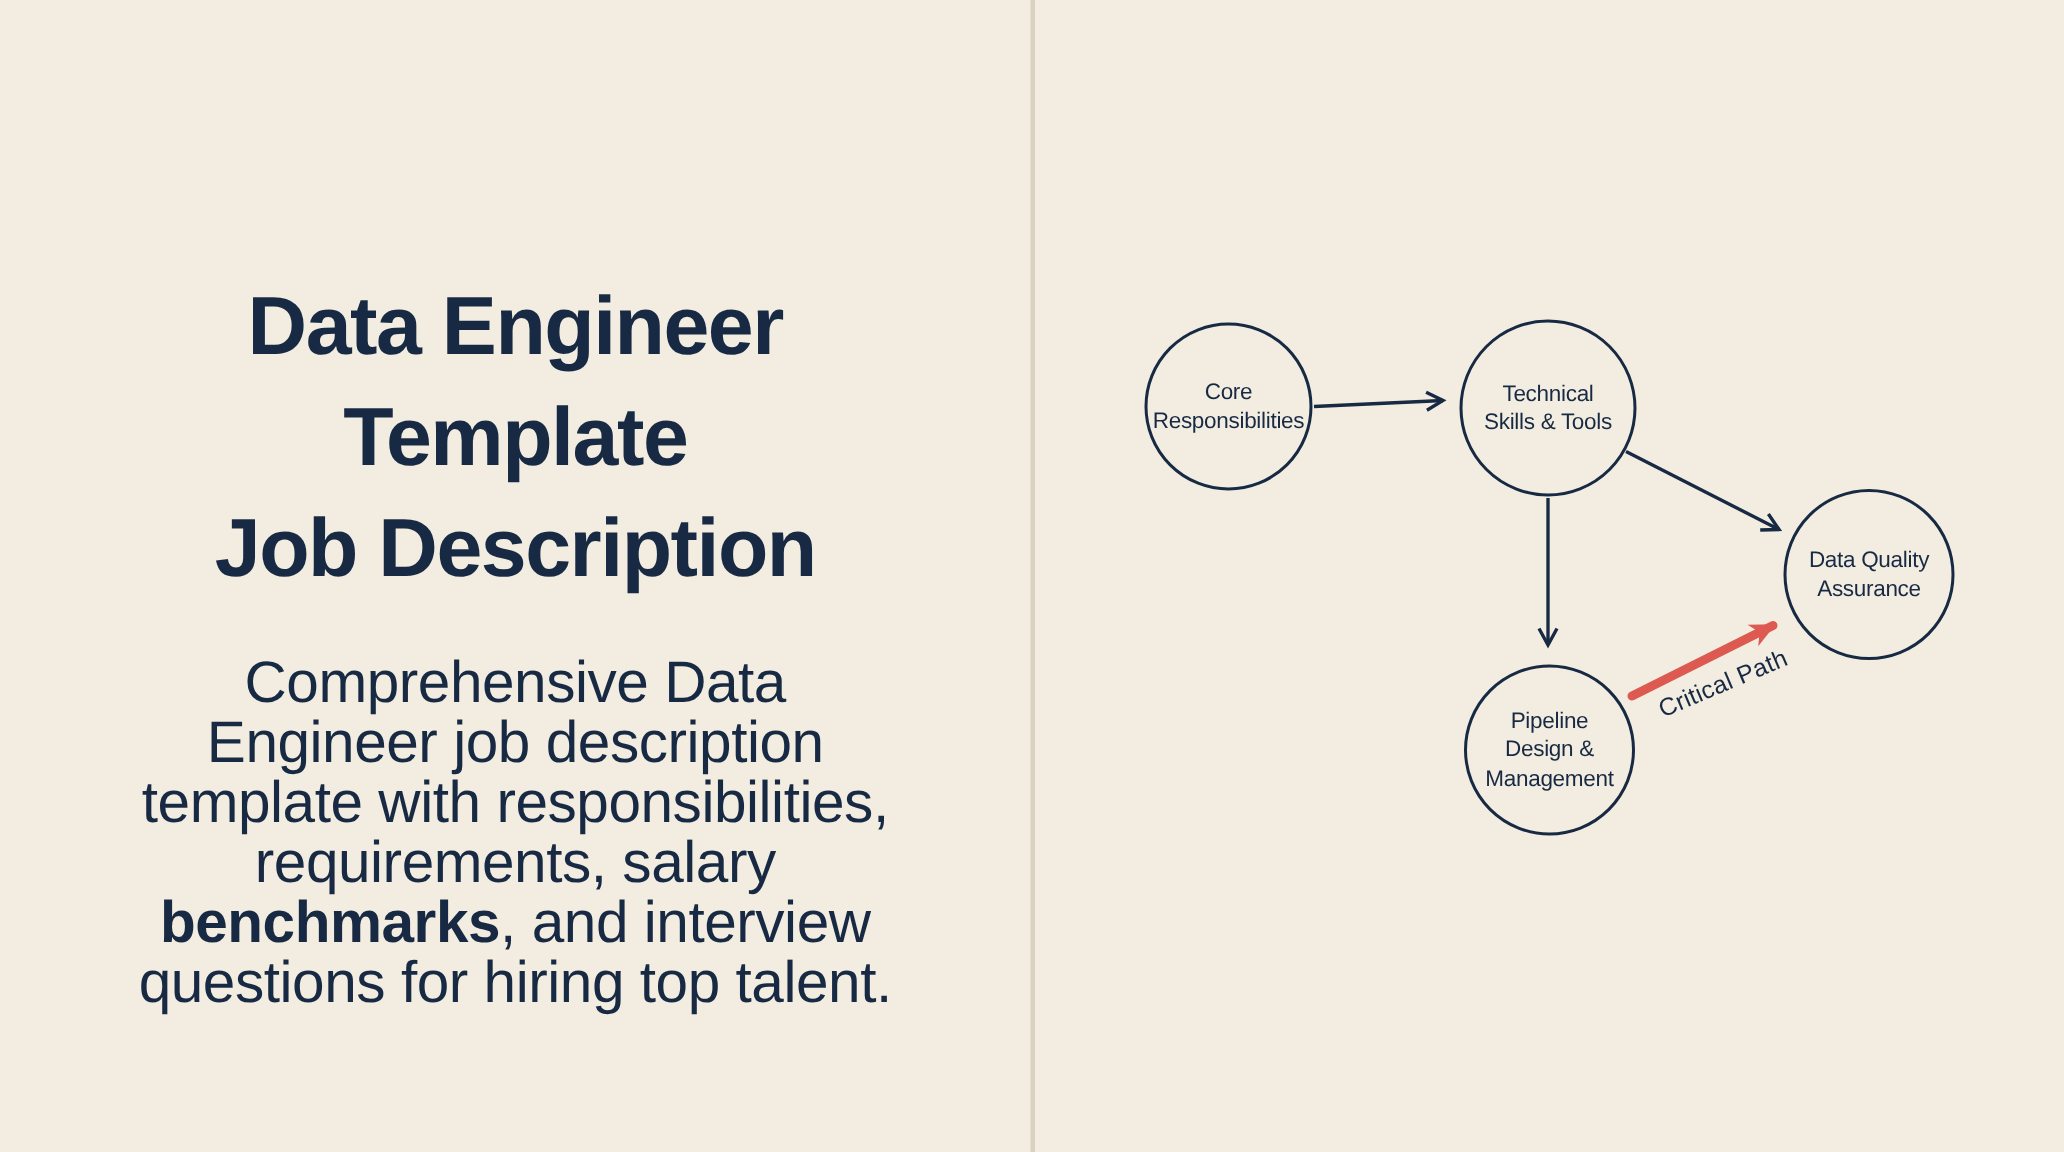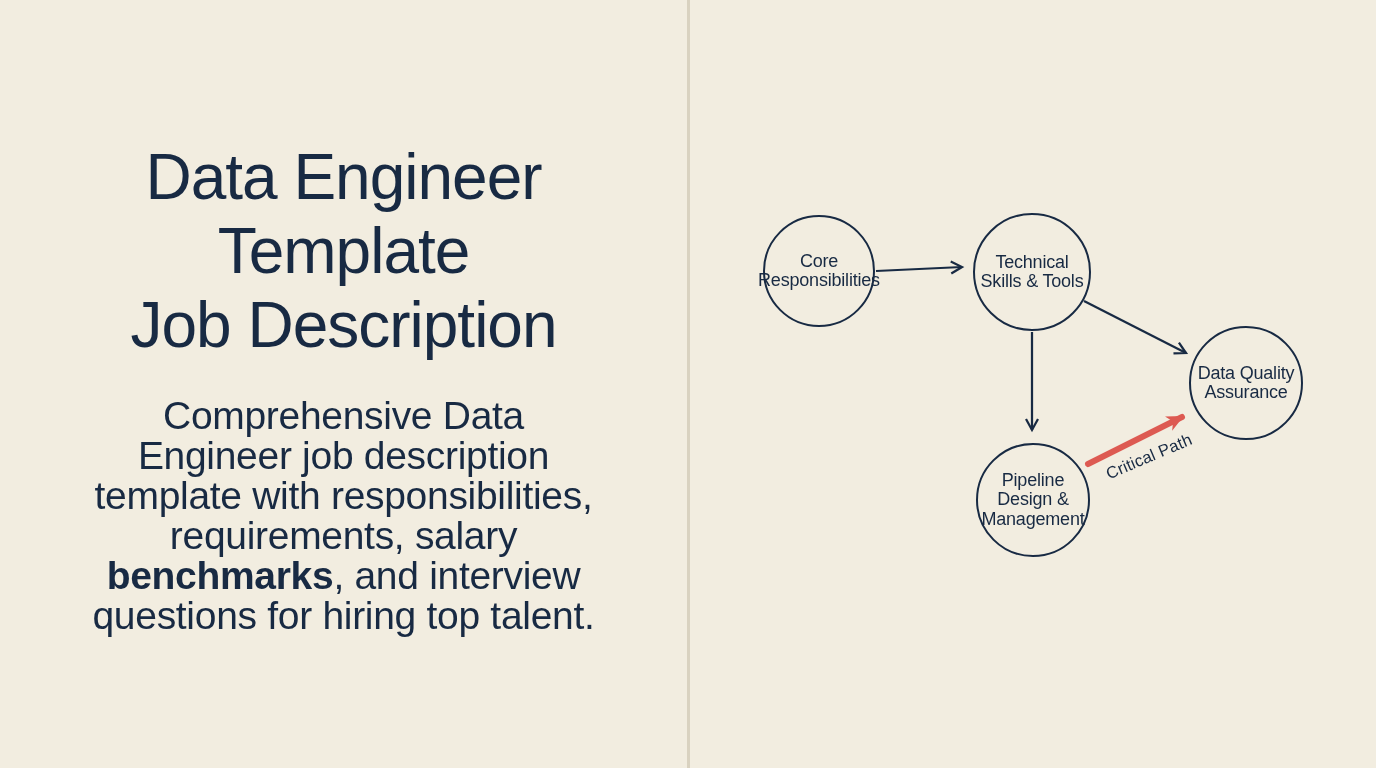--- a/index.html
+++ b/index.html
@@ -29,25 +29,26 @@
     background:var(--divider);
     flex:0 0 auto;
   }
   .right-panel{
     position:relative;
     width:686px;
     height:768px;
     flex:0 0 auto;
   }
   .title{
-    font-size:64px;
-    font-weight:normal;
+    font-size:55px;
+    font-weight:bold;
     line-height:74px;
     letter-spacing:-1px;
     color:var(--ink);
+    margin-top:40px;
   }
   .subtitle{
     margin:34px auto 0;
     max-width:520px;
     font-size:39px;
     line-height:40px;
     letter-spacing:-0.3px;
     color:var(--ink);
   }
   .subtitle b{font-weight:bold;}
@@ -55,21 +56,21 @@
   .edge{stroke:var(--ink);stroke-width:2.25;fill:none;}
   .edge-critical{stroke:var(--accent);stroke-width:6;fill:none;stroke-linecap:round;}
   .node{
     position:absolute;
     border:2.5px solid var(--ink);
     border-radius:50%;
     display:flex;
     align-items:center;
     justify-content:center;
     text-align:center;
-    font-size:18px;
+    font-size:15px;
     line-height:19.5px;
     letter-spacing:-0.2px;
     color:var(--ink);
     white-space:pre-line;
   }
   .critical-label{
     position:absolute;
     left:404px;
     top:447px;
     width:110px;

